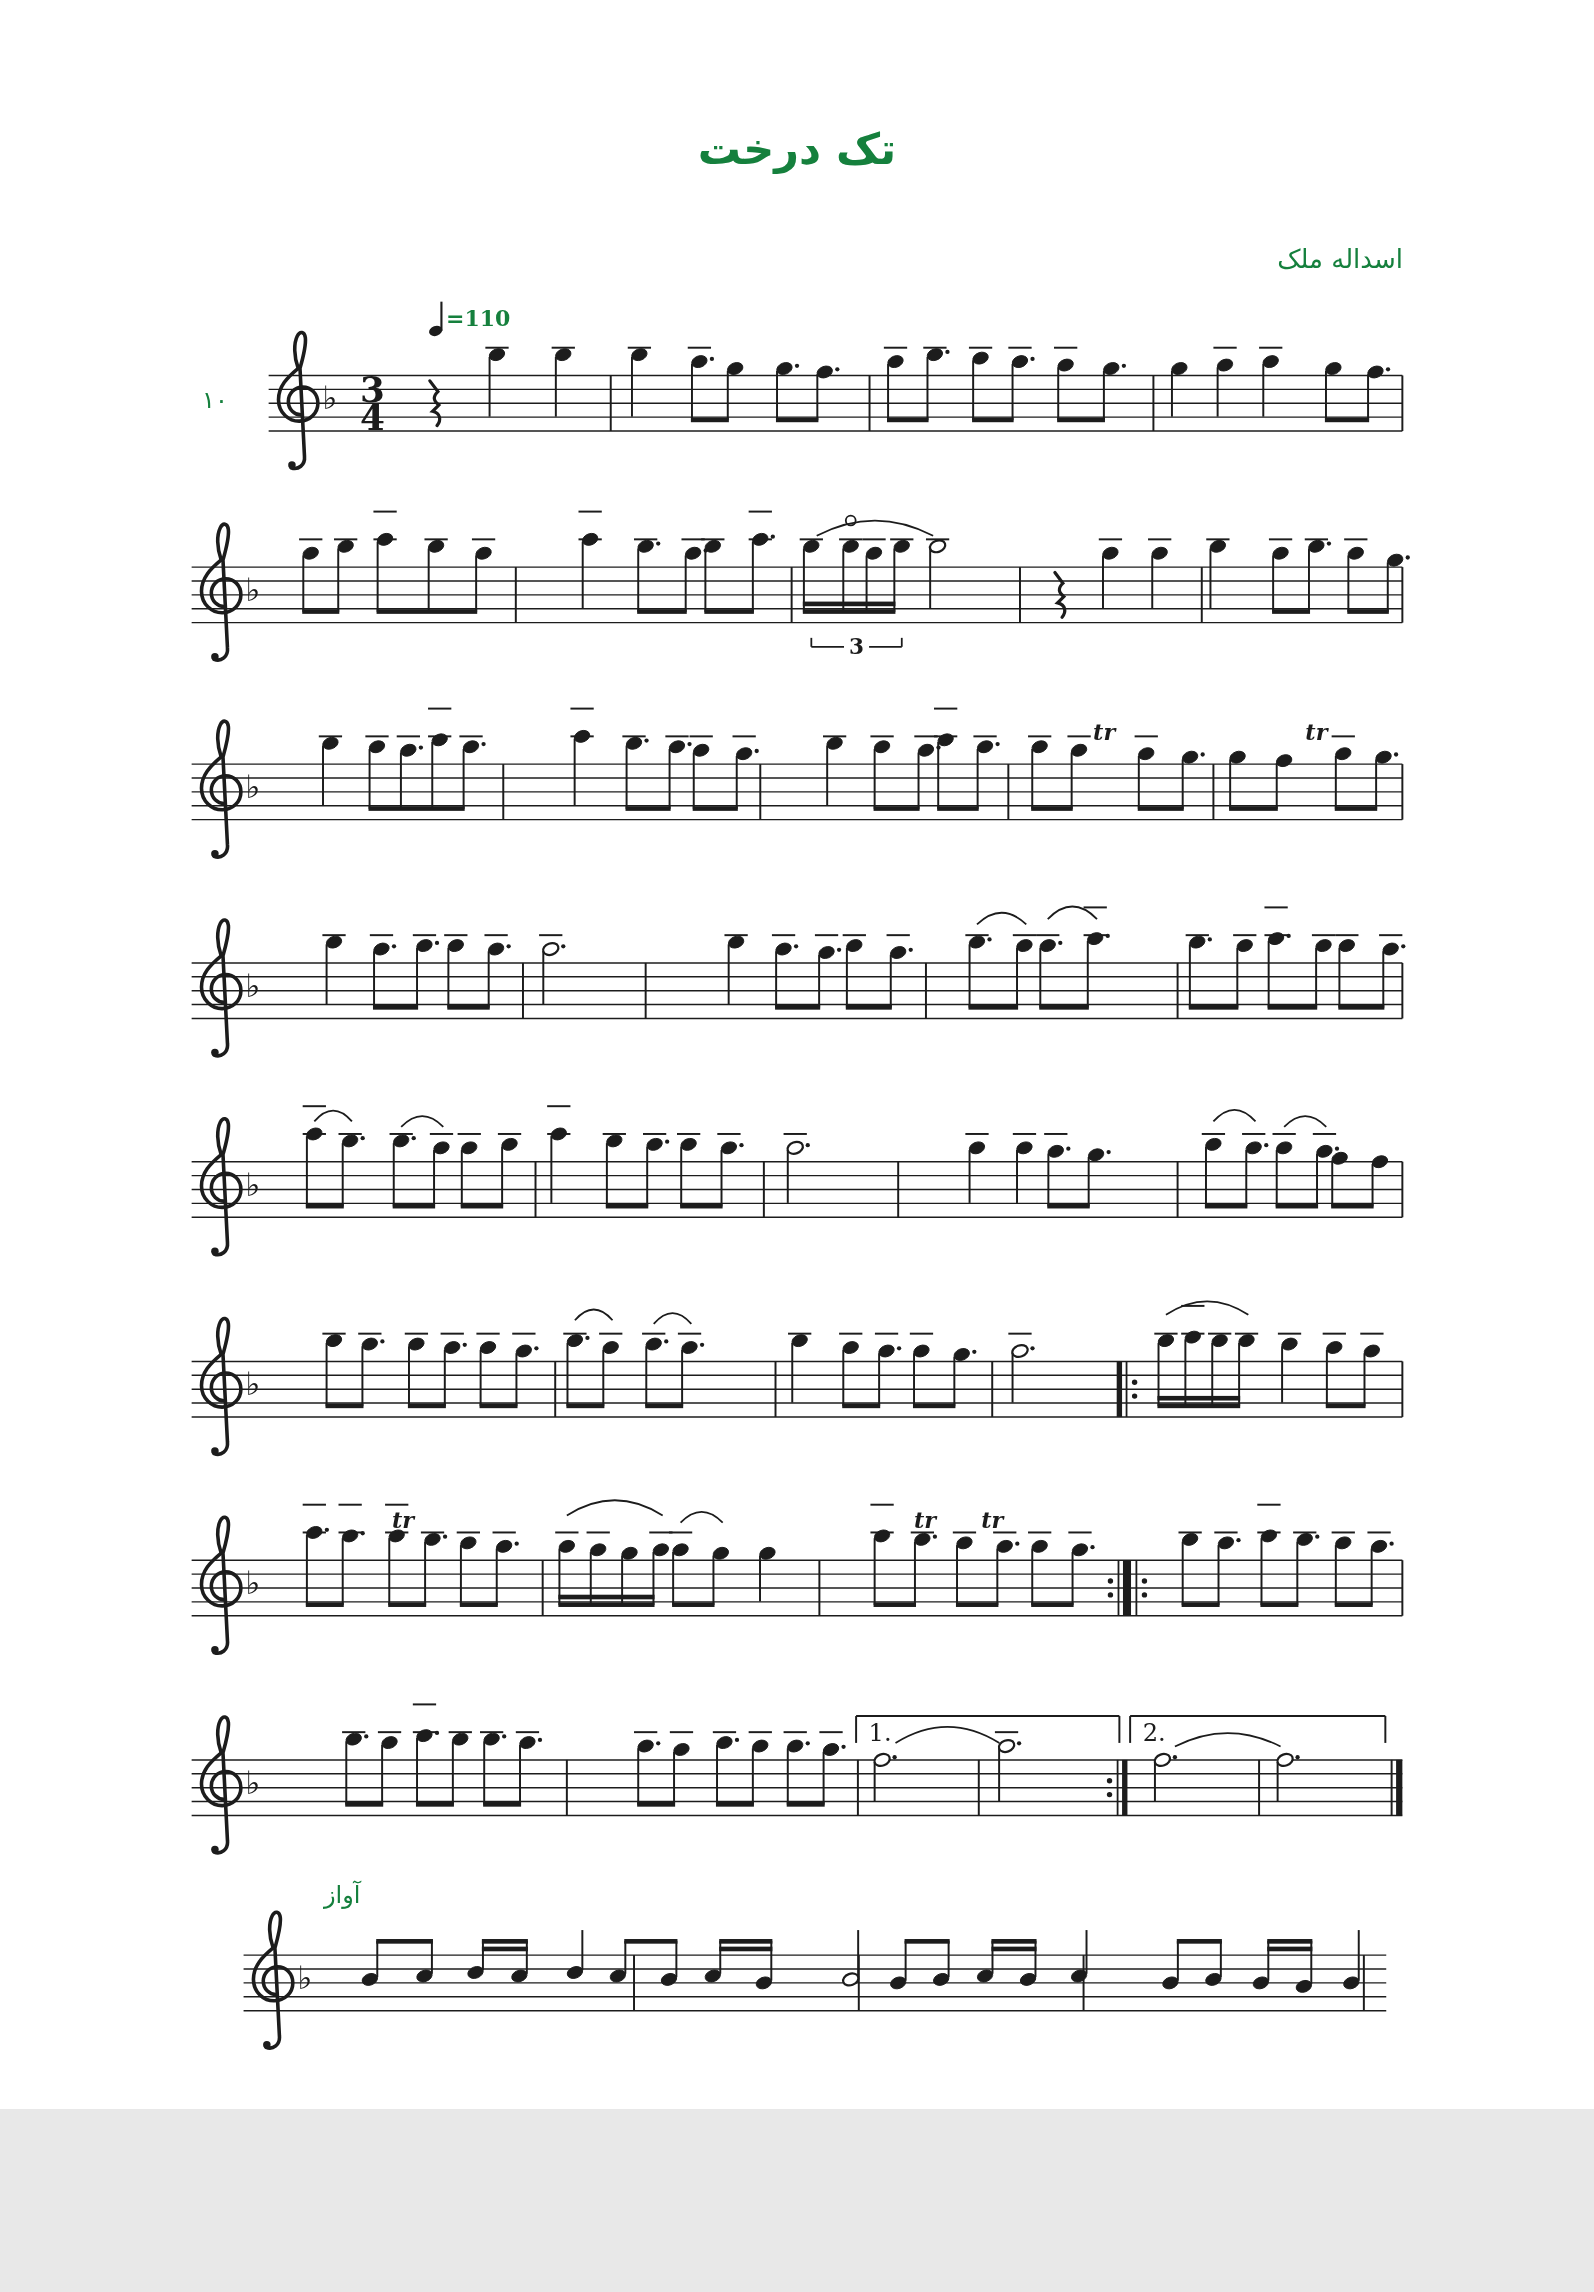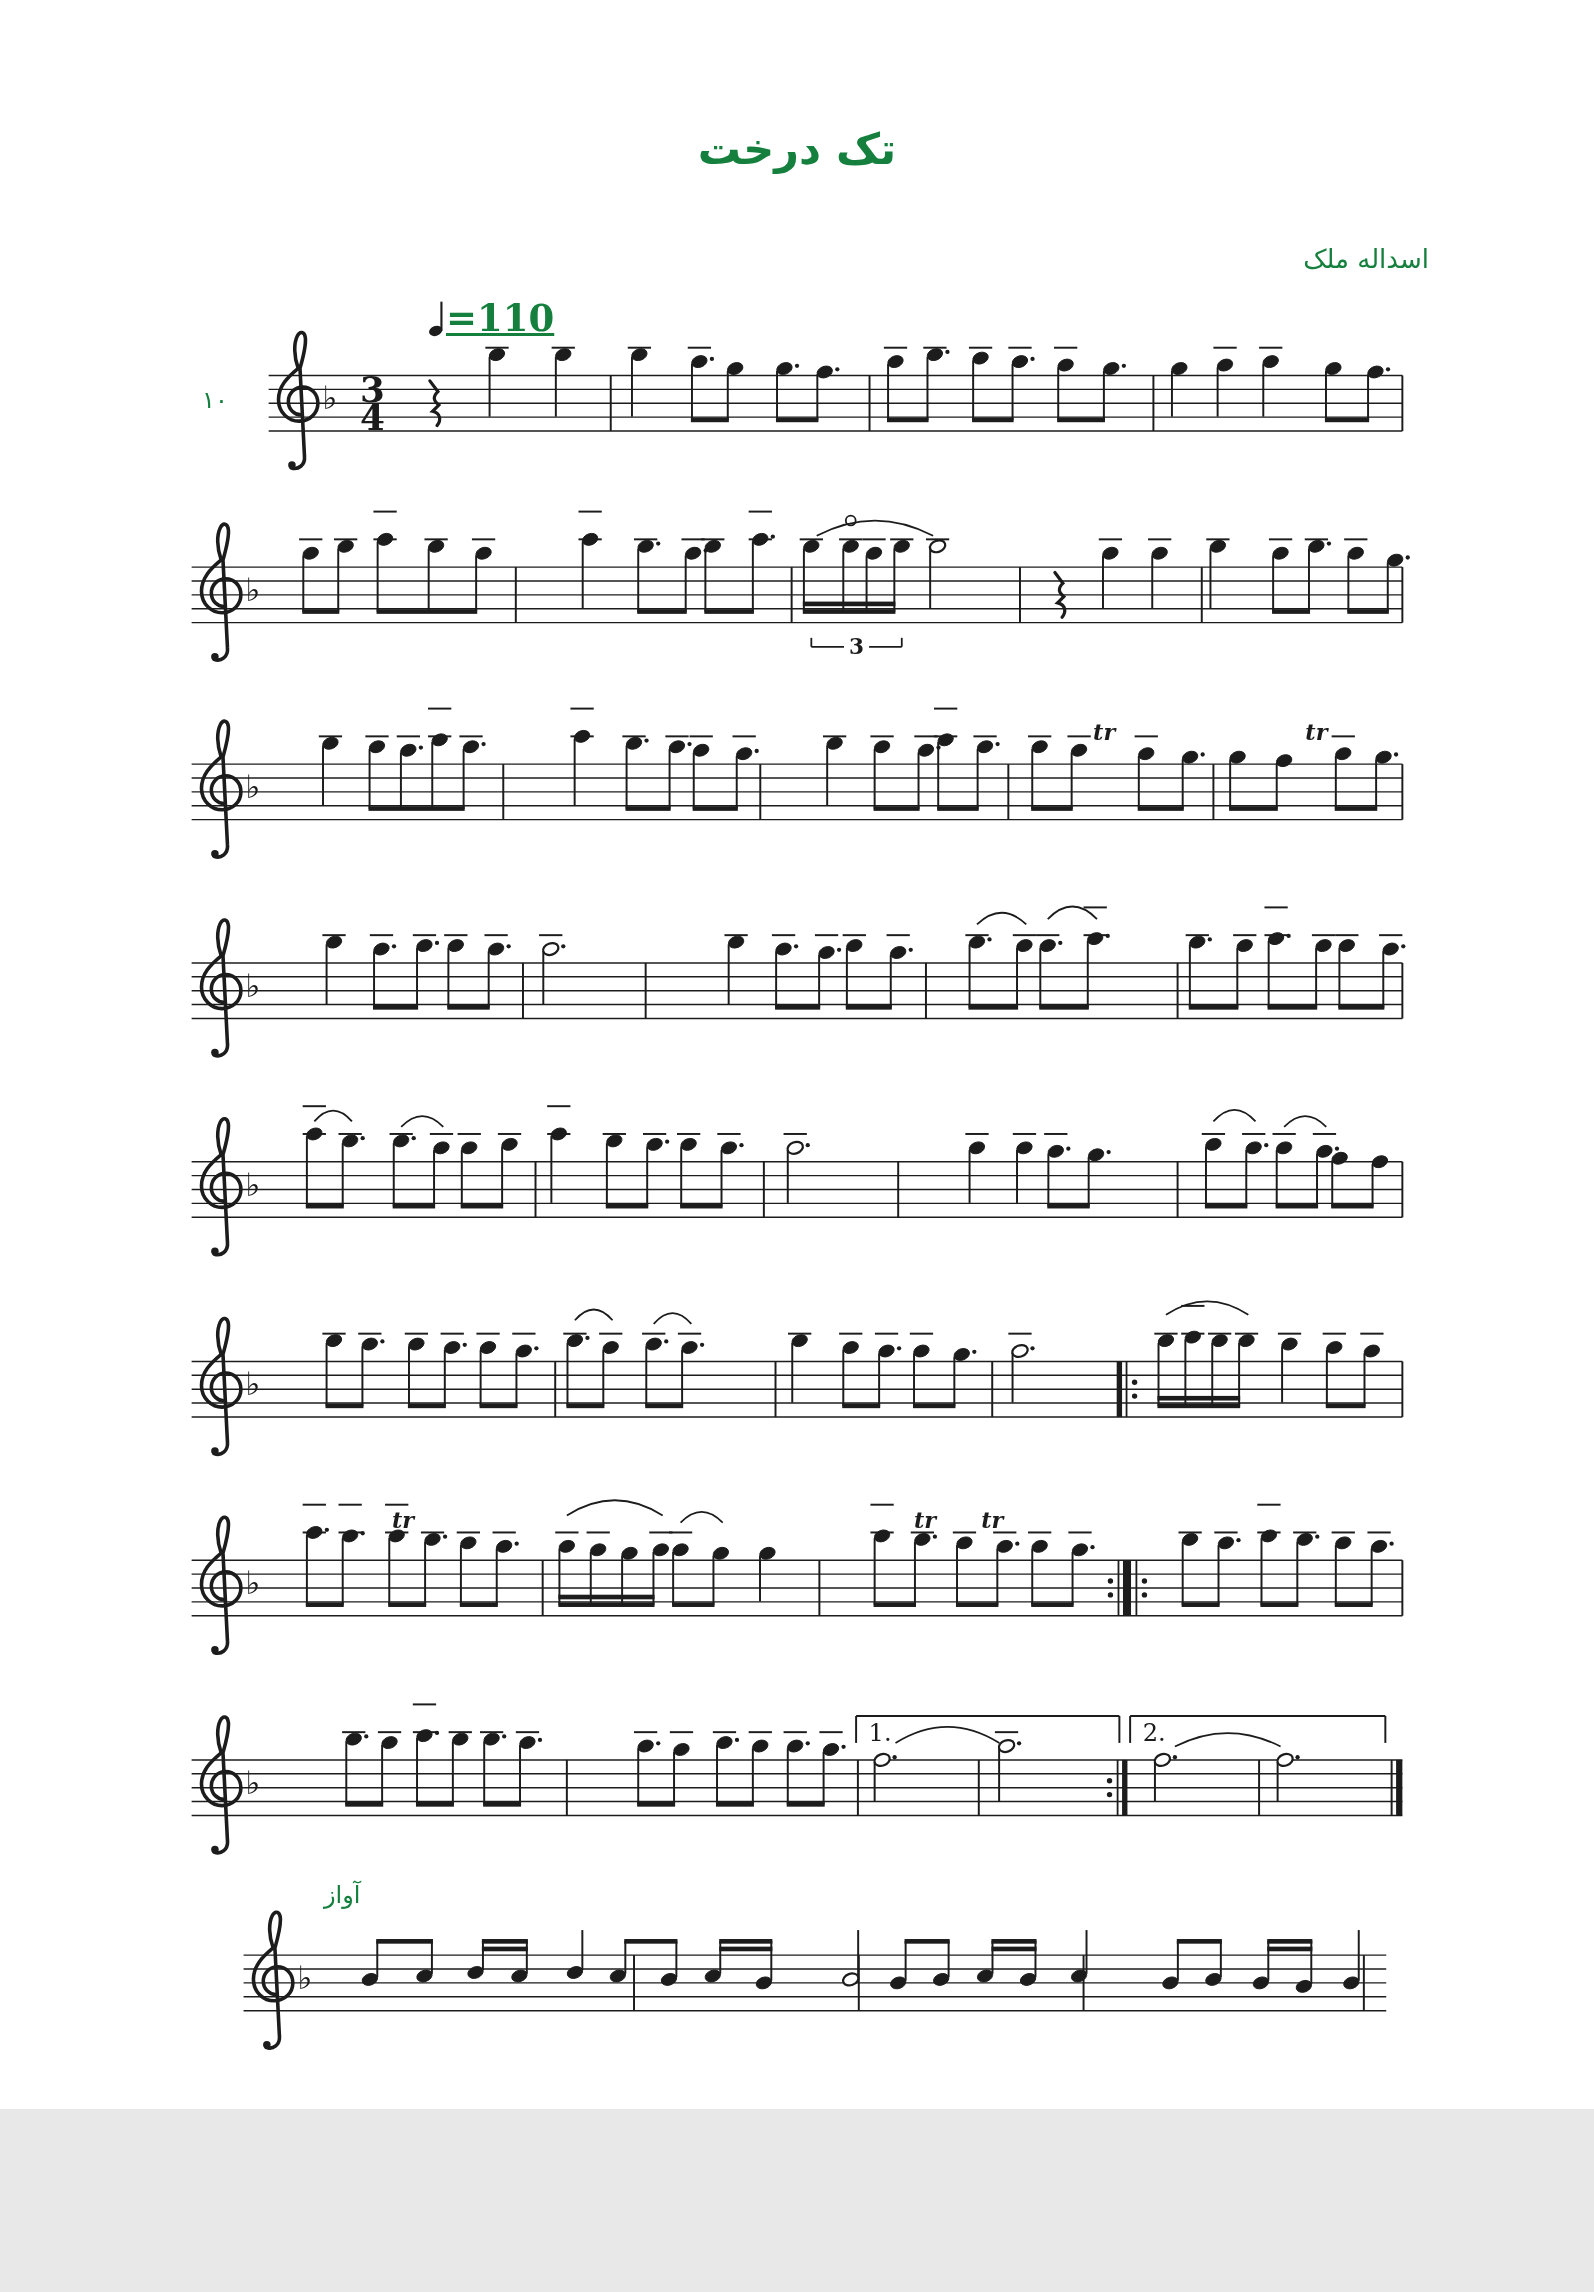--- a/index.html
+++ b/index.html
@@ -1,23 +1,23 @@
 <!DOCTYPE html>
 <html style="font-size:14.3px"><head>
 <meta charset="utf-8">
 <style>
   html,body{margin:0;padding:0;background:#e8e8e8;}
   .page{position:relative;width:1594px;height:2109px;background:#ffffff;
         font-family:"DejaVu Sans",sans-serif;color:#15803d;overflow:hidden;}
   .abs{position:absolute;}
   .title{top:124px;left:0;right:0;text-align:center;font-size:43px;font-weight:bold;direction:rtl;}
   .subtitle{top:210px;left:0;right:0;text-align:center;font-size:29px;direction:rtl;}
-  .composer{top:244px;right:165px;font-size:26px;direction:rtl;}
+  .composer{top:244px;right:191px;font-size:26px;direction:rtl;}
   .tempo{top:299px;left:428px;display:flex;align-items:flex-start;
-         font-family:"DejaVu Serif",serif;font-weight:bold;font-size:37px;text-decoration:underline;}
+         font-family:"DejaVu Serif",serif;font-weight:bold;font-size:22px;}
   .tempo span{line-height:39px;}
   .line-number{top:386px;left:202px;font-size:24px;direction:rtl;}
   .section-label{top:1881px;left:324px;font-size:24px;direction:rtl;}
   .page-number{top:2142px;left:0;right:0;text-align:right;font-size:27px;direction:rtl;}
   svg#score{position:absolute;top:0;left:0;}
 </style>
 </head>
 <body>
 
 <div class="page">

